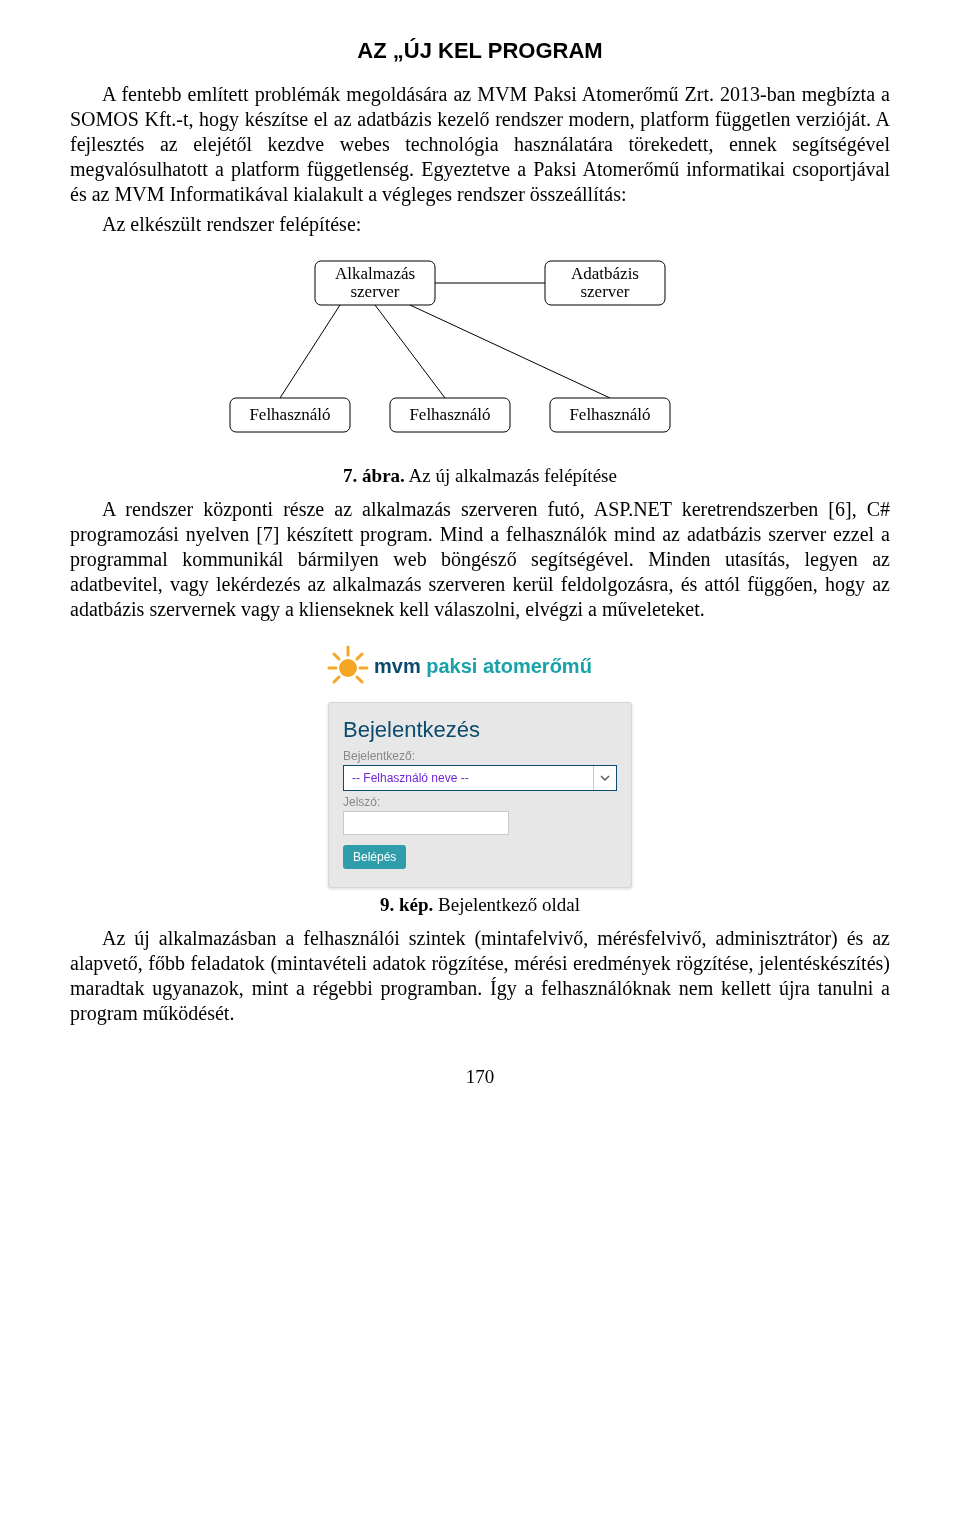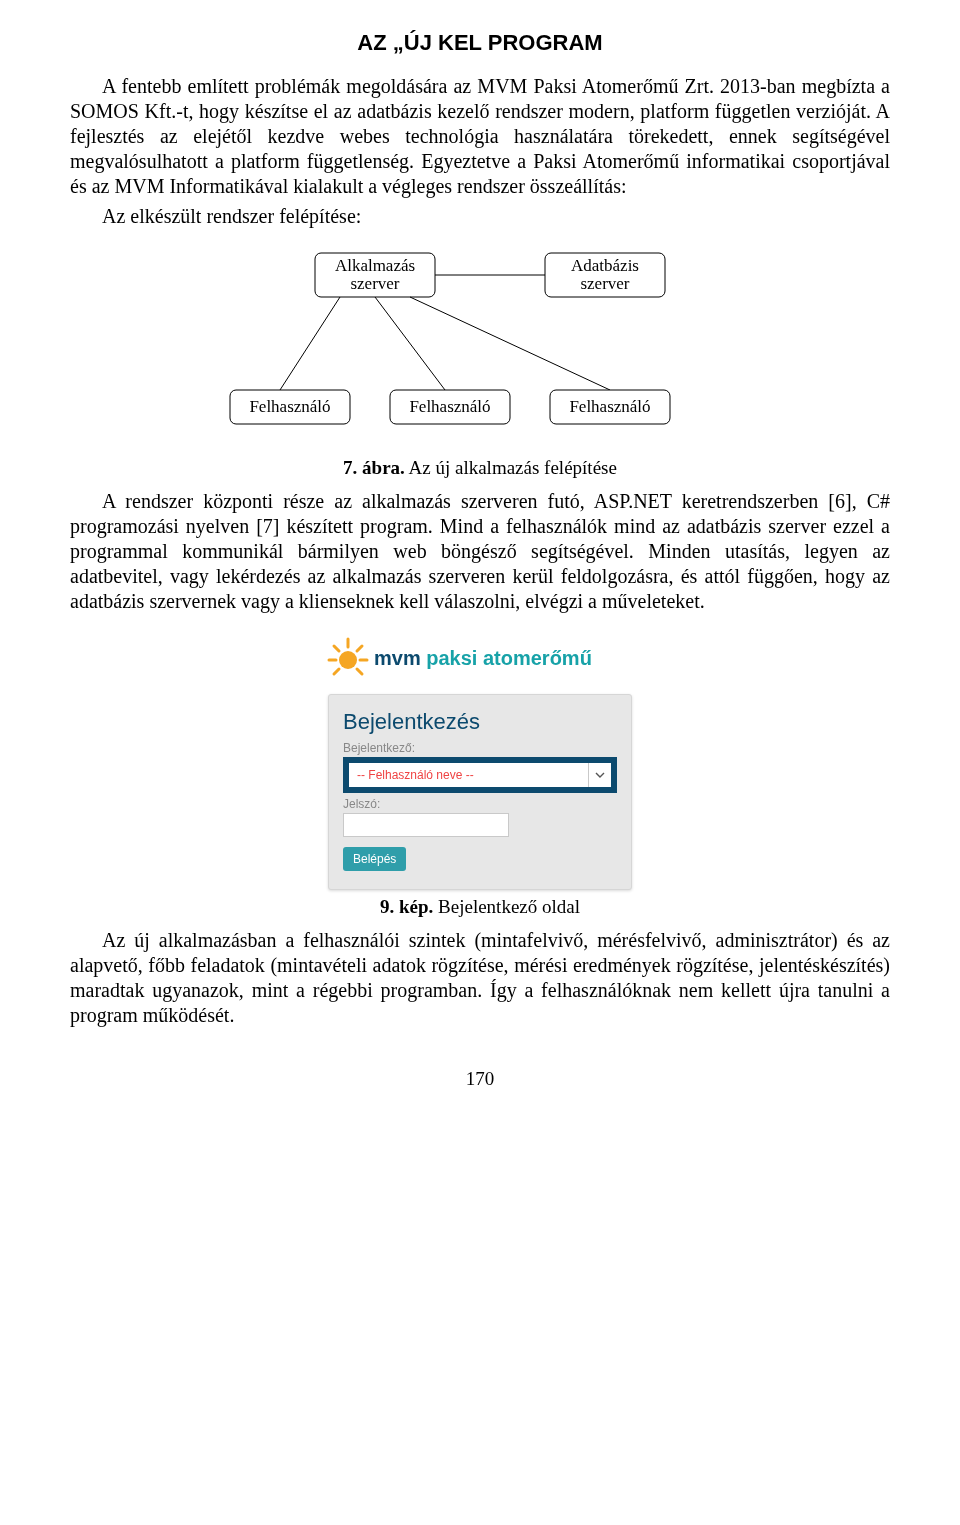--- a/index.html
+++ b/index.html
@@ -4,21 +4,21 @@
 <style>
   html, body {
     margin: 0;
     padding: 0;
     background: #fff;
     font-family: "Times New Roman", Times, serif;
     color: #000;
   }
   .page {
     width: 960px;
-    margin: 0 auto;
+    margin: 8px auto;
     padding: 30px 70px 40px 70px;
     box-sizing: border-box;
   }
   h1.title {
     font-family: Arial, Helvetica, sans-serif;
     font-weight: bold;
     font-size: 22px;
     text-align: center;
     margin: 0 0 18px 0;
   }
@@ -118,27 +118,27 @@
     font-family: Arial, Helvetica, sans-serif;
   }
   .field-label {
     font-size: 12px;
     color: #888;
     margin: 4px 0 2px 0;
   }
   .user-select {
     position: relative;
     background: #fff;
-    border: 6px solid #0c4a6e;
+    border: 1px solid #0c4a6e;
     height: 24px;
     display: flex;
     align-items: center;
     padding: 0 24px 0 8px;
     font-size: 12px;
-    color: #ef4444;
+    color: #6d28d9;
   }
   .select-arrow {
     position: absolute;
     right: 0;
     top: 0;
     width: 22px;
     height: 100%;
     border-left: 1px solid #c9c9c9;
     display: flex;
     align-items: center;

